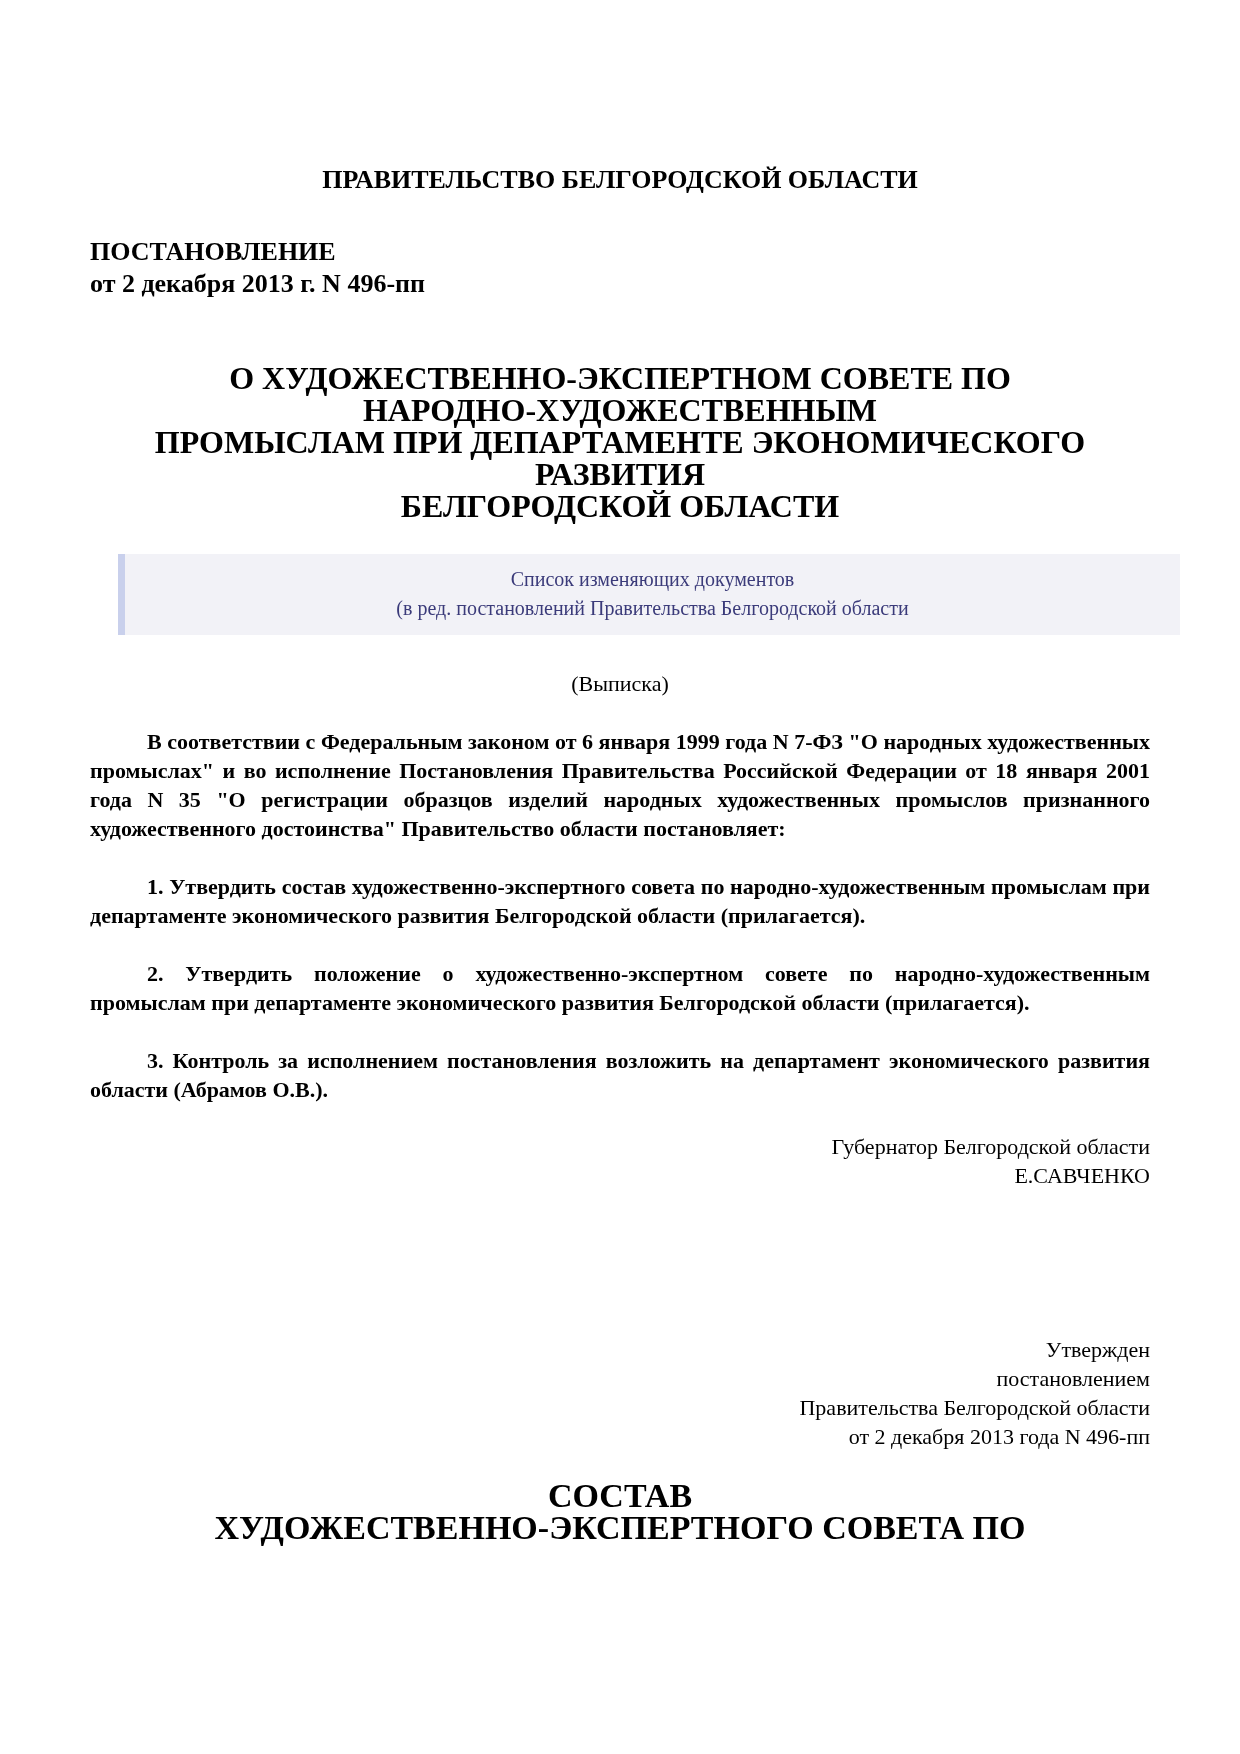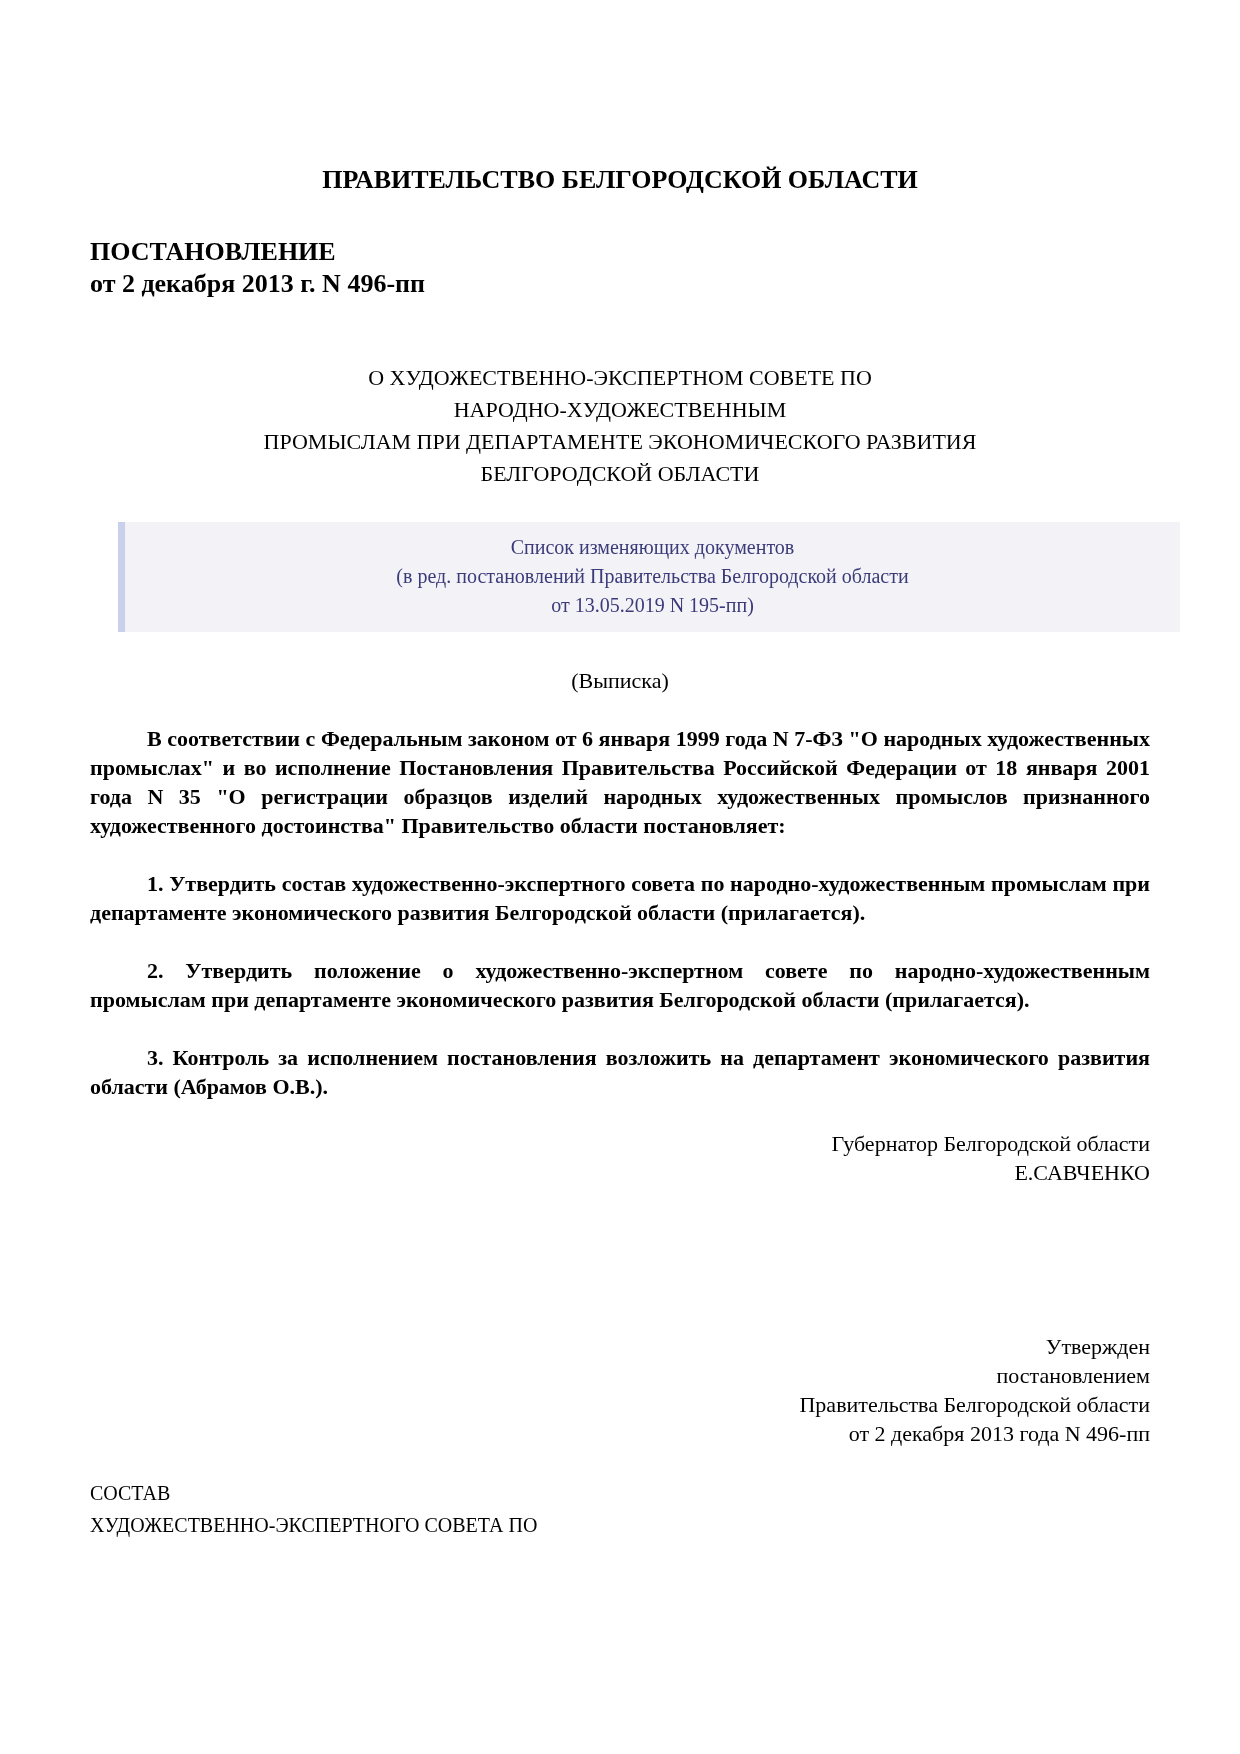--- a/index.html
+++ b/index.html
@@ -26,23 +26,23 @@
   }
   .doc-meta {
     margin-top: 40px;
     font-size: 26px;
     line-height: 32px;
     font-weight: bold;
     text-align: left;
   }
   .subject {
     margin-top: 62px;
-    font-size: 22px;
+    font-size: 32px;
     line-height: 32px;
-    font-weight: normal;
+    font-weight: bold;
     text-align: center;
   }
   .amendments {
     margin: 32px -30px 0 28px;
     background: #f2f2f7;
     border-left: 7px solid #ec4899;
     padding: 11px 24px 12px 24px;
     text-align: center;
     color: #3b3b7a;
     font-size: 20px;
@@ -65,24 +65,24 @@
     line-height: 29px;
     text-align: right;
   }
   .approval {
     margin-top: 145px;
     line-height: 29px;
     text-align: right;
   }
   .annex-title {
     margin-top: 29px;
-    font-size: 20px;
+    font-size: 34px;
     line-height: 32px;
-    font-weight: normal;
-    text-align: left;
+    font-weight: bold;
+    text-align: center;
   }
 </style>
 </head>
 <body>
 
 <div class="page">
 
   <div class="authority-title">ПРАВИТЕЛЬСТВО БЕЛГОРОДСКОЙ ОБЛАСТИ</div>
 
   <div class="doc-meta">
@@ -93,21 +93,20 @@
   <div class="subject">
     <div>О ХУДОЖЕСТВЕННО-ЭКСПЕРТНОМ СОВЕТЕ ПО</div>
     <div>НАРОДНО-ХУДОЖЕСТВЕННЫМ</div>
     <div>ПРОМЫСЛАМ ПРИ ДЕПАРТАМЕНТЕ ЭКОНОМИЧЕСКОГО РАЗВИТИЯ</div>
     <div>БЕЛГОРОДСКОЙ ОБЛАСТИ</div>
   </div>
 
   <div class="amendments" style="background: rgb(242, 242, 247); border-left-color: rgb(201, 208, 236); color: rgb(59, 59, 122);">
     <div>Список изменяющих документов</div>
     <div>(в ред. постановлений Правительства Белгородской области</div>
-    <div>от 13.05.2019 N 195-пп)</div>
   </div>
 
   <div class="extract">(Выписка)</div>
 
   <p class="body-par">В соответствии с Федеральным законом от 6 января 1999 года N 7-ФЗ "О народных художественных промыслах" и во исполнение Постановления Правительства Российской Федерации от 18 января 2001 года N 35 "О регистрации образцов изделий народных художественных промыслов признанного художественного достоинства" Правительство области постановляет:</p>
 
   <p class="body-par">1. Утвердить состав художественно-экспертного совета по народно-художественным промыслам при департаменте экономического развития Белгородской области (прилагается).</p>
 
   <p class="body-par">2. Утвердить положение о художественно-экспертном совете по народно-художественным промыслам при департаменте экономического развития Белгородской области (прилагается).</p>
 

